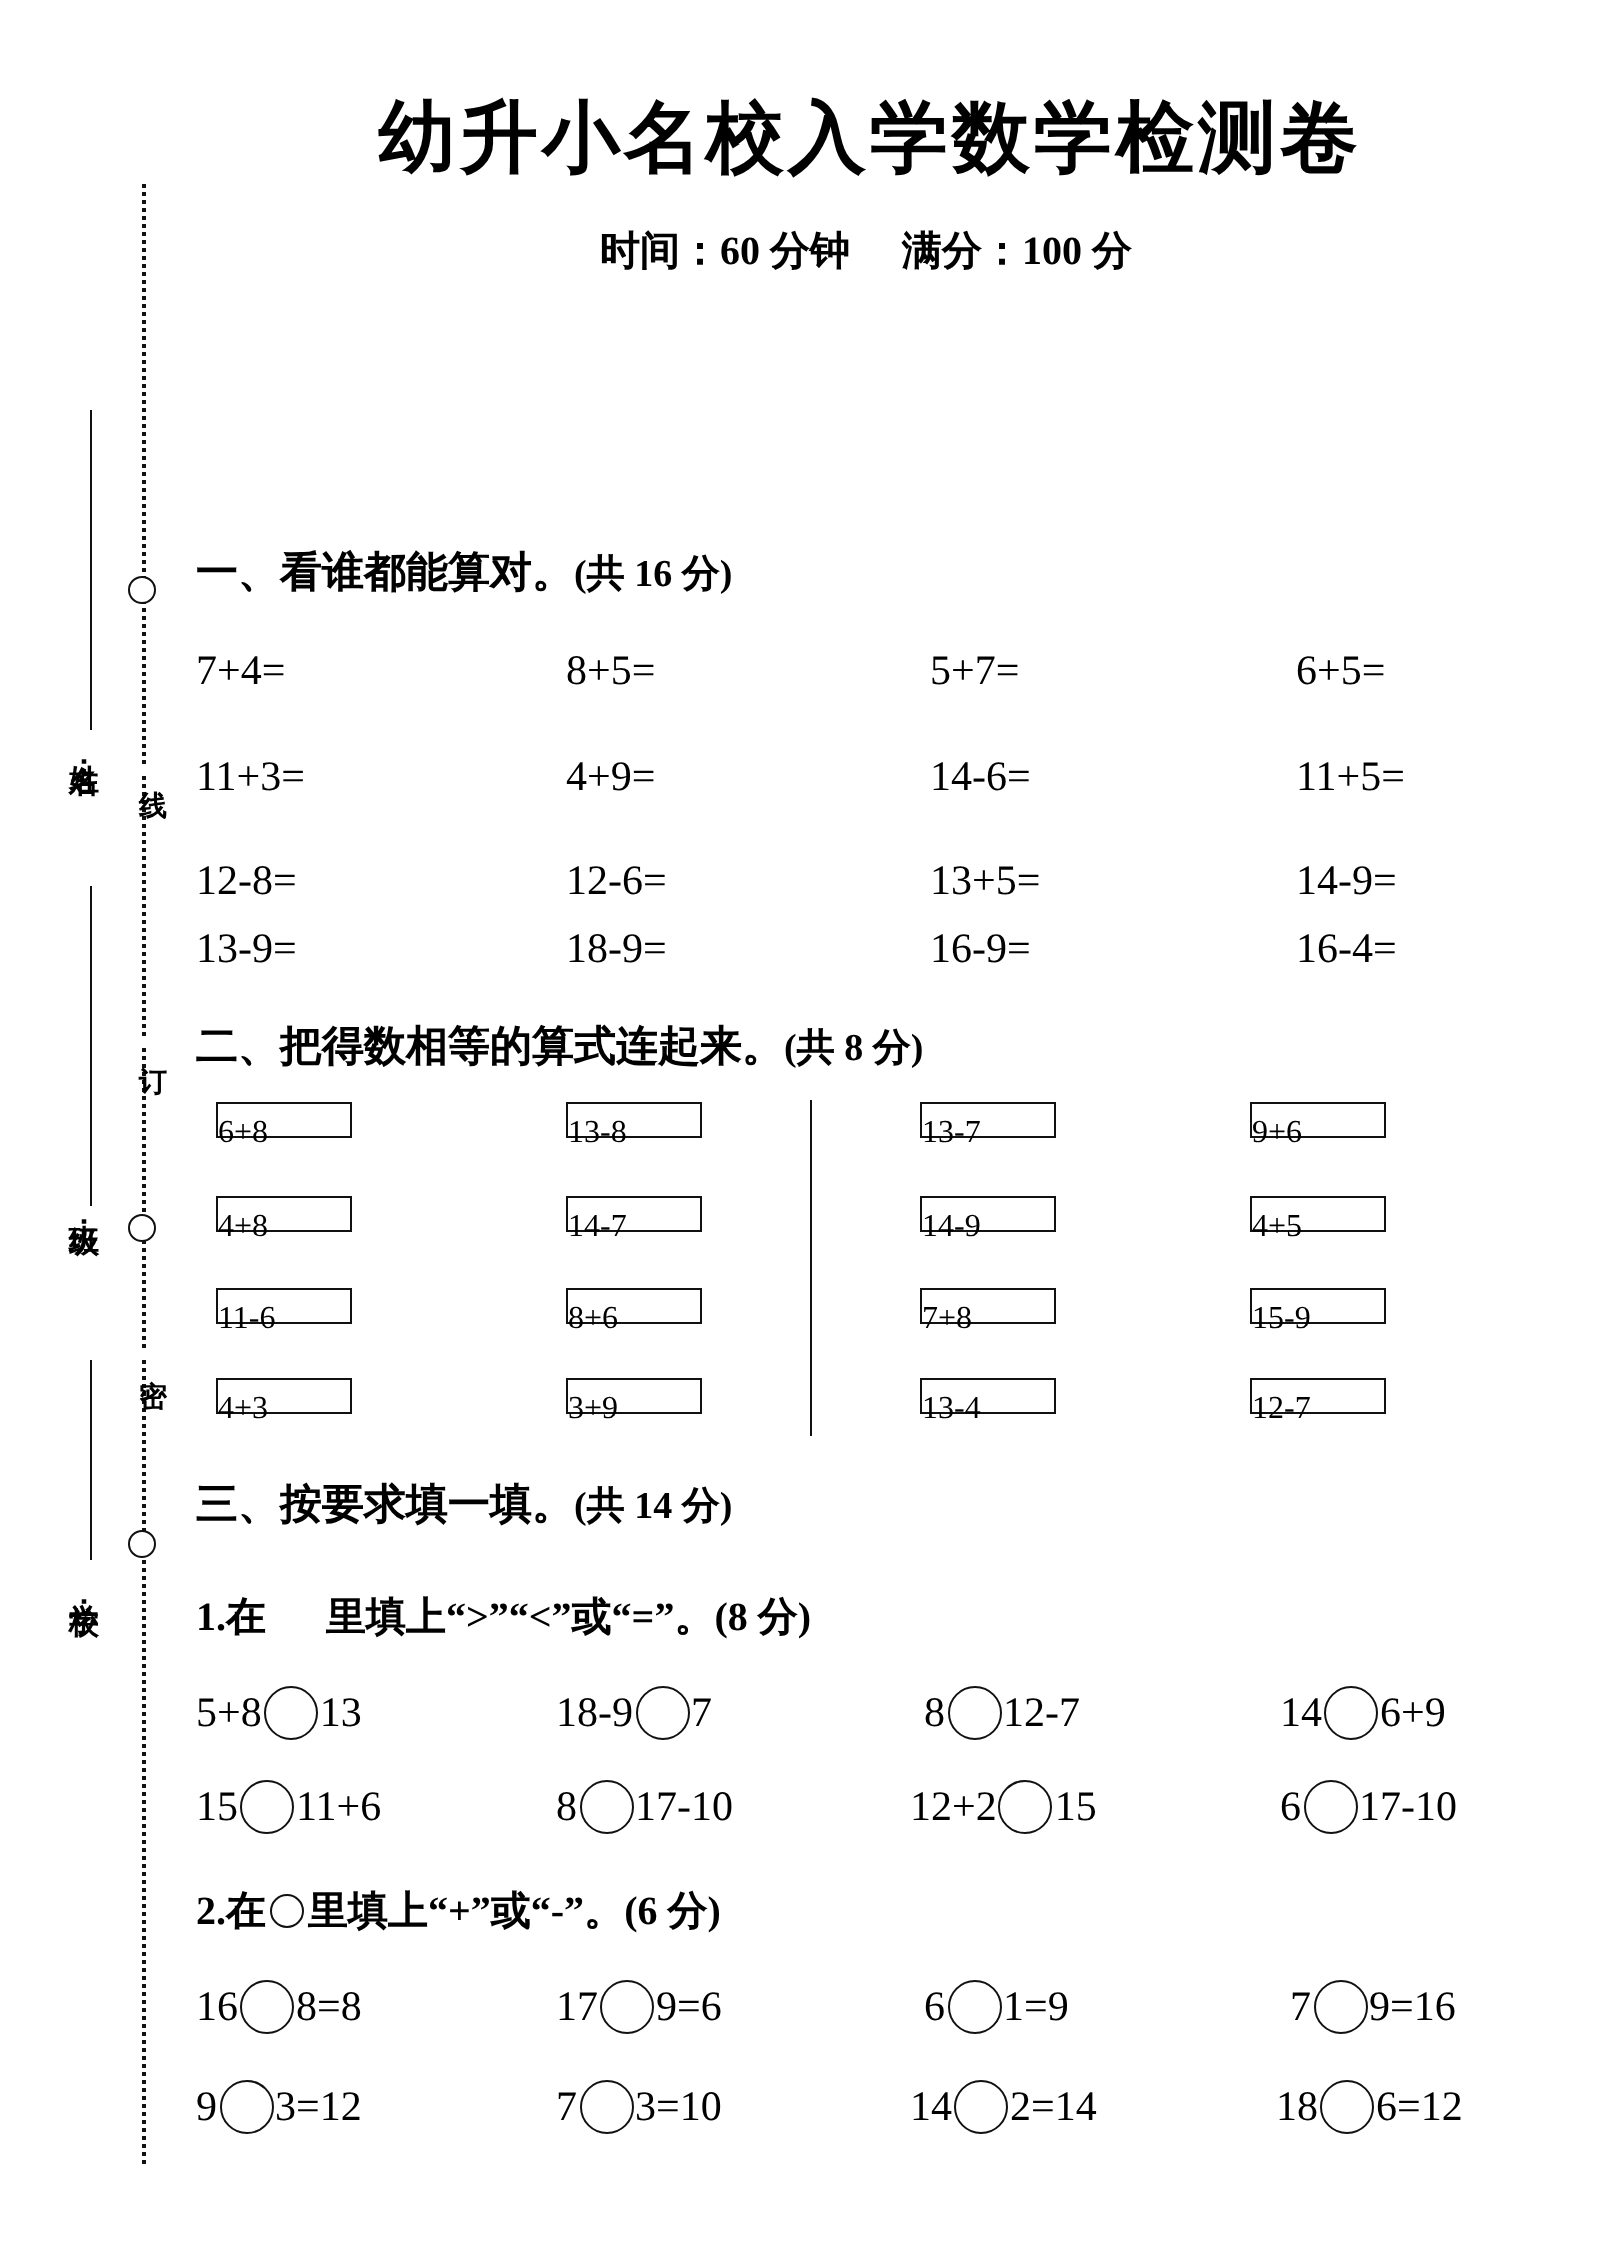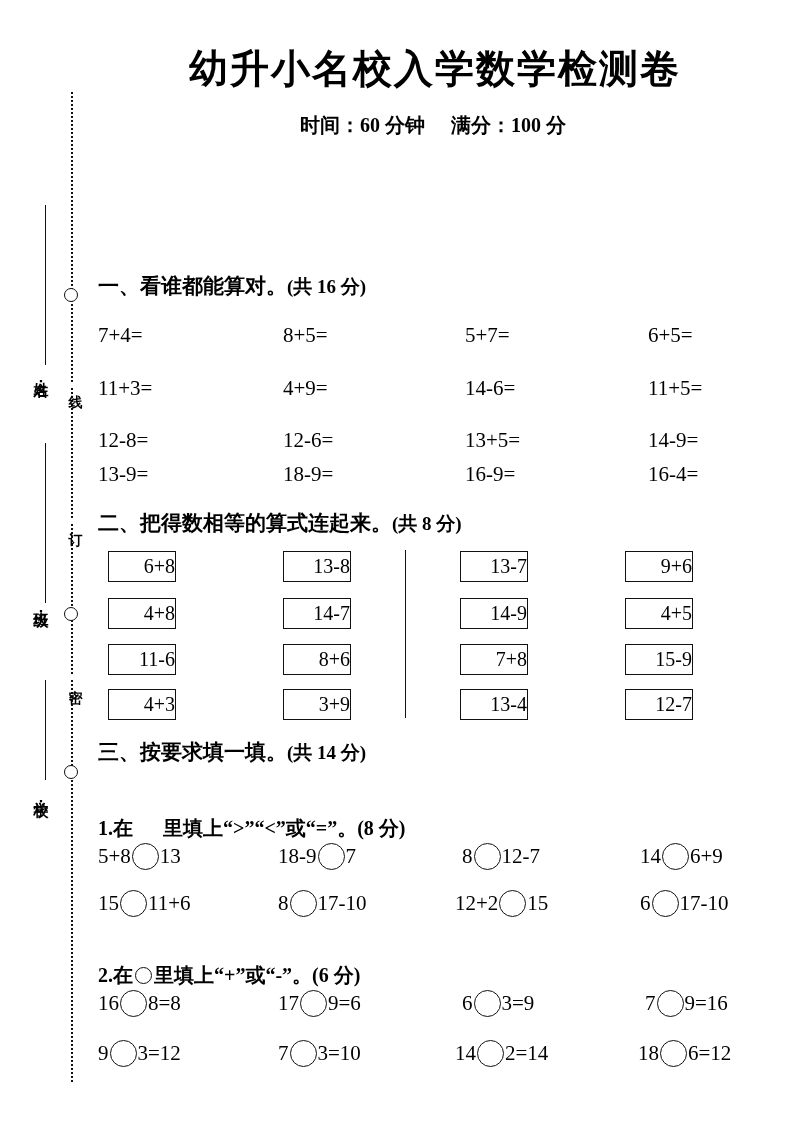--- a/index.html
+++ b/index.html
@@ -127,41 +127,40 @@
   .sec-heading .pts {
     font-size: 19px;
     font-weight: 700;
   }
   .sub-heading {
     position: absolute;
     font-size: 20px;
     font-weight: 700;
     white-space: nowrap;
     font-family: "Liberation Serif", "DejaVu Serif", serif;
-    margin-top: 20px;
   }
   .sub-heading .blank-gap { display: inline-block; width: 30px; }
 
   
   .calc-item {
     position: absolute;
     font-size: 21px;
     white-space: nowrap;
     font-family: "Liberation Serif", "DejaVu Serif", serif;
   }
 
   
   .match-box {
     position: absolute;
-    width: 68px; height: 31px;
+    width: 68px; height: 18px;
     border: 1.4px solid #111;
     box-sizing: border-box;
-    text-align: right;
+    text-align: left;
     line-height: 29px;
-    font-size: 20px;
+    font-size: 16px;
     background: #fff;
     font-family: "Liberation Serif", "DejaVu Serif", serif;
   }
   #match-divider {
     position: absolute;
     left: 405px; top: 550px;
     width: 0; height: 168px;
     border-left: 1.6px solid #111;
   }
 
@@ -336,21 +335,21 @@
     <span>8=8</span>
 </div>
 <div class="fill-item" style="left:278px; top:990px">
   <span>17</span>
     <span class="op-circle"></span>
     <span>9=6</span>
 </div>
 <div class="fill-item" style="left:462px; top:990px">
   <span>6</span>
     <span class="op-circle"></span>
-    <span>3=9</span>
+    <span>1=9</span>
 </div>
 <div class="fill-item" style="left:645px; top:990px">
   <span>7</span>
     <span class="op-circle"></span>
     <span>9=16</span>
 </div>
 
 <div class="fill-item" style="left:98px;  top:1040px">
   <span>9</span>
     <span class="op-circle"></span>

